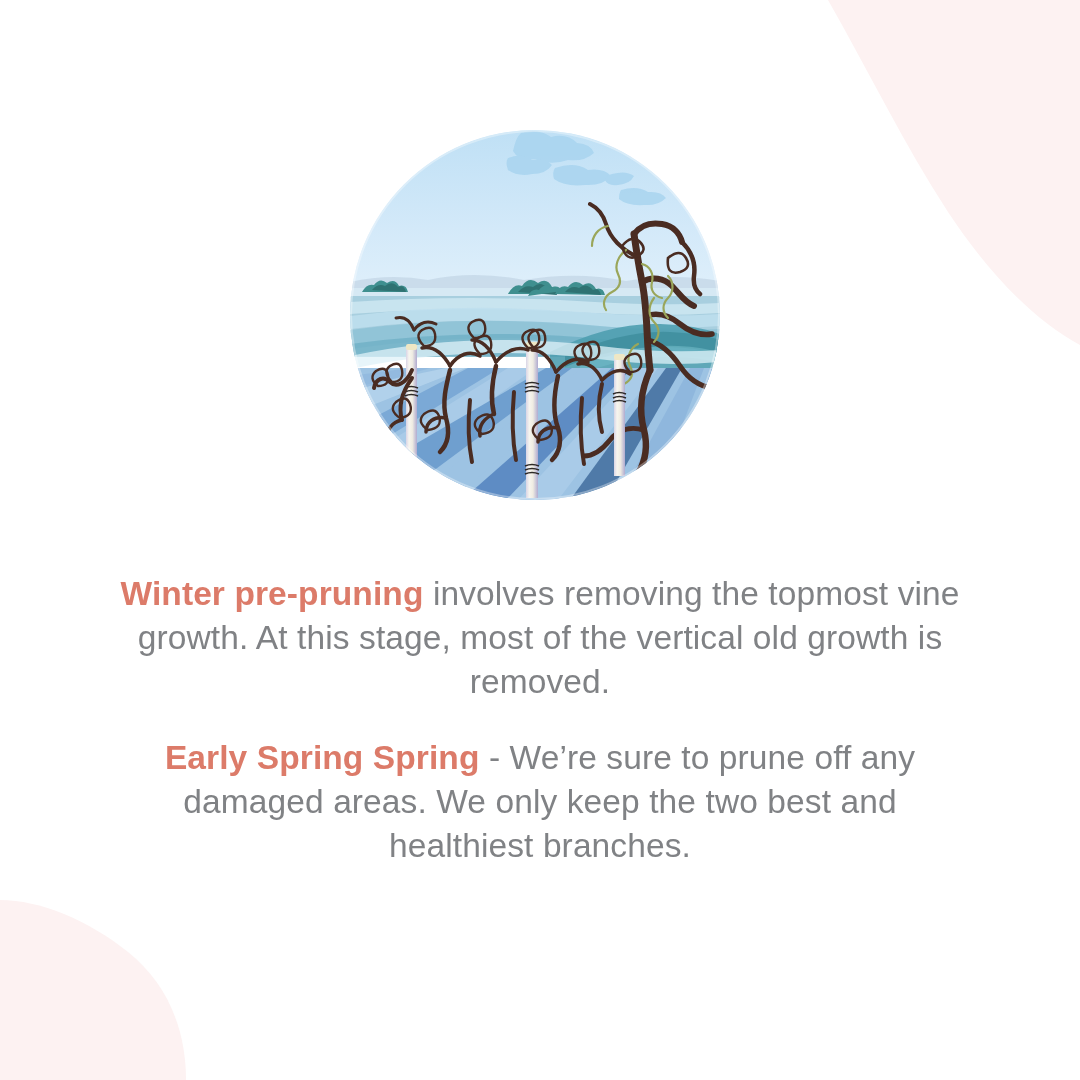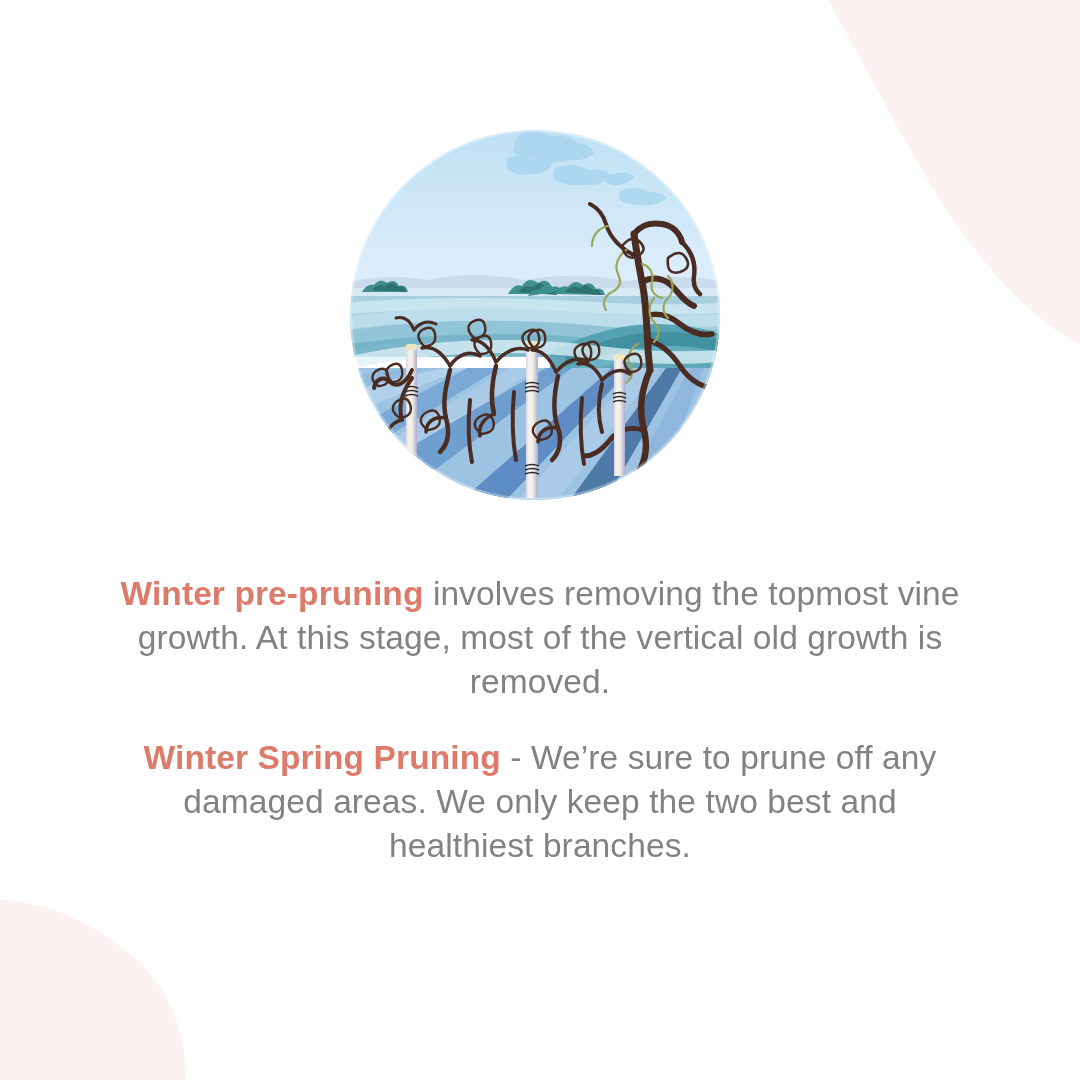--- a/index.html
+++ b/index.html
@@ -278,21 +278,21 @@
           <path d="M232 268 C 230 290 230 312 234 334" stroke-width="4"></path>
         </g>
 
         <circle cx="185" cy="185" r="184" fill="none" stroke="#ffffff" stroke-width="2" opacity="0.35"></circle>
       </g>
     </svg>
   </div>
 
   <div class="copy">
     <p class="para"><span class="accent">Winter pre-pruning</span><span> involves removing the topmost vine growth. At this stage, most of the vertical old growth is removed.</span></p>
-    <p class="para"><span class="accent">Winter Spring Pruning</span><span> - We’re sure to prune off any damaged areas. We only keep the two best and healthiest branches.</span></p>
+    <p class="para"><span class="accent">Early Spring Spring</span><span> - We’re sure to prune off any damaged areas. We only keep the two best and healthiest branches.</span></p>
   </div>
 
   <div class="footer">
 
     
     
 
     
 
     

